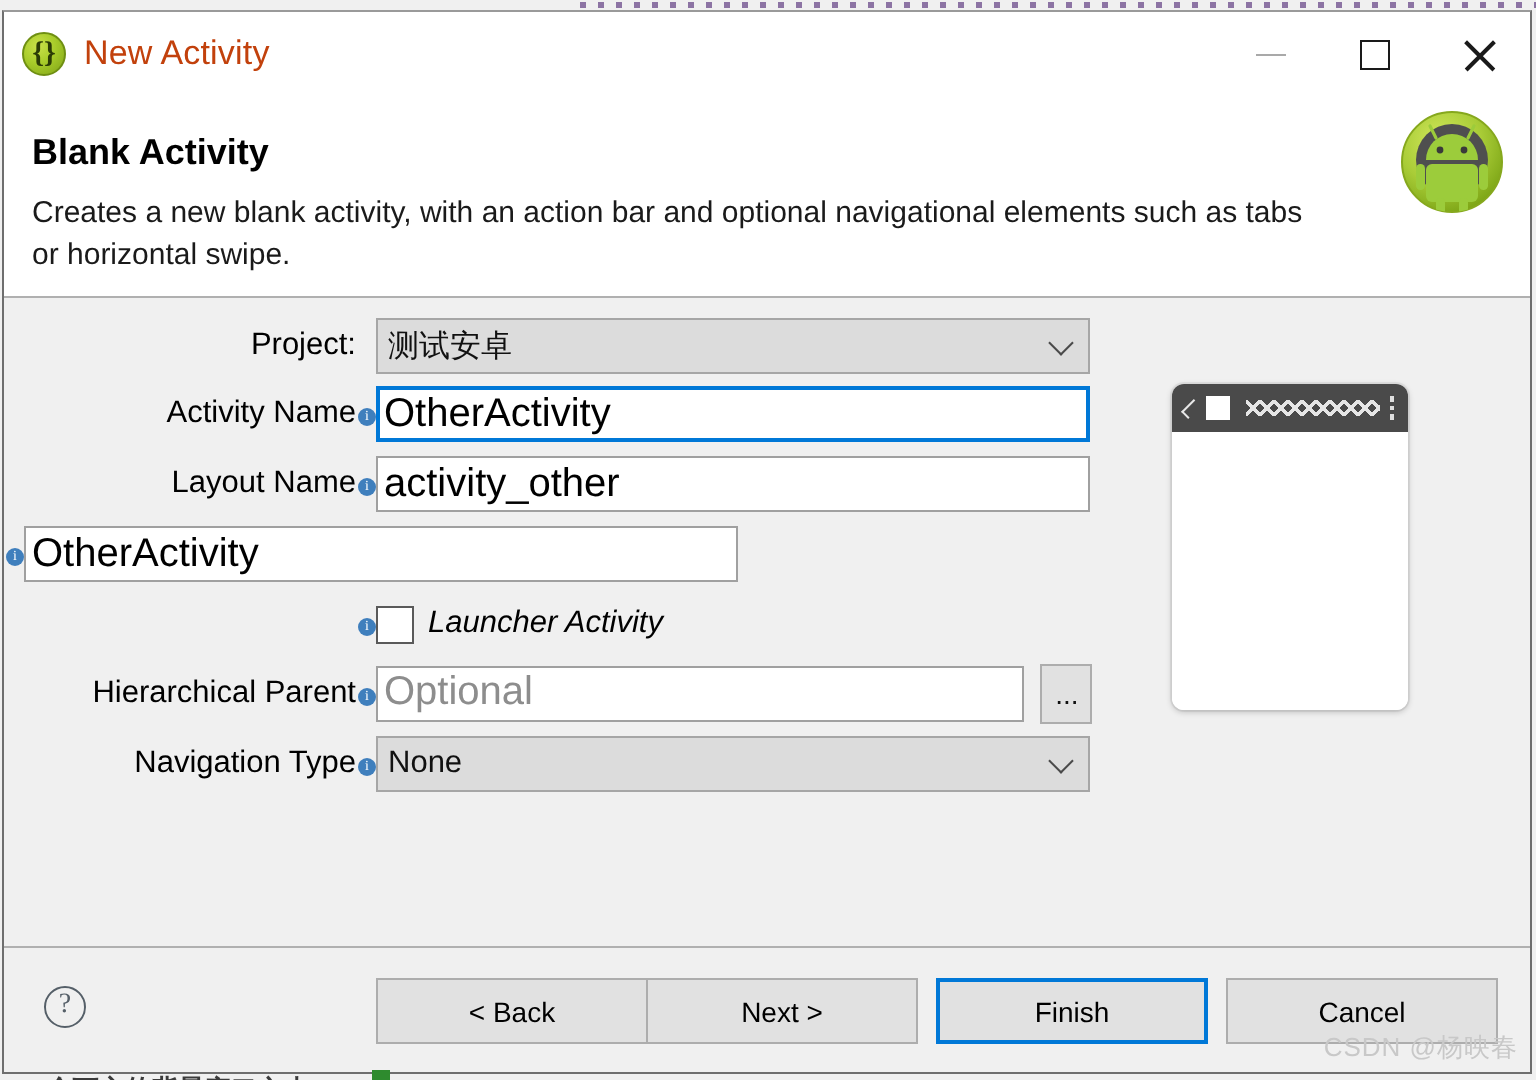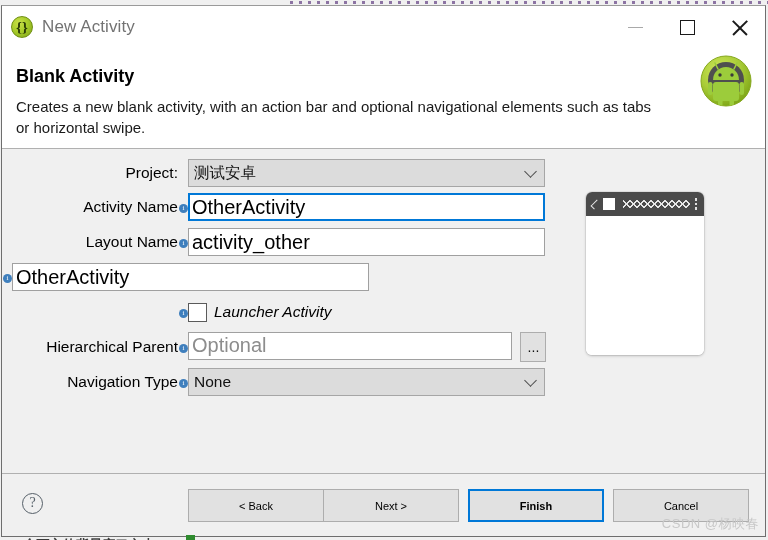--- a/index.html
+++ b/index.html
@@ -76,21 +76,21 @@
     display: flex; align-items: center; justify-content: center;
     color: #2b3b06;
     font-size: 15px;
     font-weight: bold;
     line-height: 1;
     font-family: "Liberation Serif", serif;
   }
   .title-text {
     margin-left: 9px;
     font-size: 17px;
-    color: #737373;
+    color: #c2410c;
     letter-spacing: .1px;
   }
   .winbtns {
     position: absolute;
     right: 0; top: 0;
     height: 42px;
     display: flex;
     align-items: center;
   }
   .winbtn {
@@ -334,35 +334,34 @@
   .btns {
     position: absolute;
     left: 186px; top: 15px;
     display: flex;
   }
   .btn {
     width: 136px;
     height: 33px;
     background: #e1e1e1;
     border: 1px solid #adadad;
-    font-size: 11px;
+    font-size: 14px;
     color: #000;
     display: flex;
     align-items: center;
     justify-content: center;
     font-family: "Liberation Sans", sans-serif;
     cursor: default;
     margin-right: -1px;
   }
   .btn.sep { margin-right: 9px; }
   .btn.primary {
     border: 2px solid #0078d7;
     background: #e1e1e1;
     margin-right: 9px;
-    font-weight: bold;
   }
 
   .watermark {
     position: absolute;
     right: 6px; bottom: 3px;
     font-size: 13px;
     color: #c8c8c8;
     letter-spacing: .5px;
     white-space: nowrap;
     pointer-events: none;

